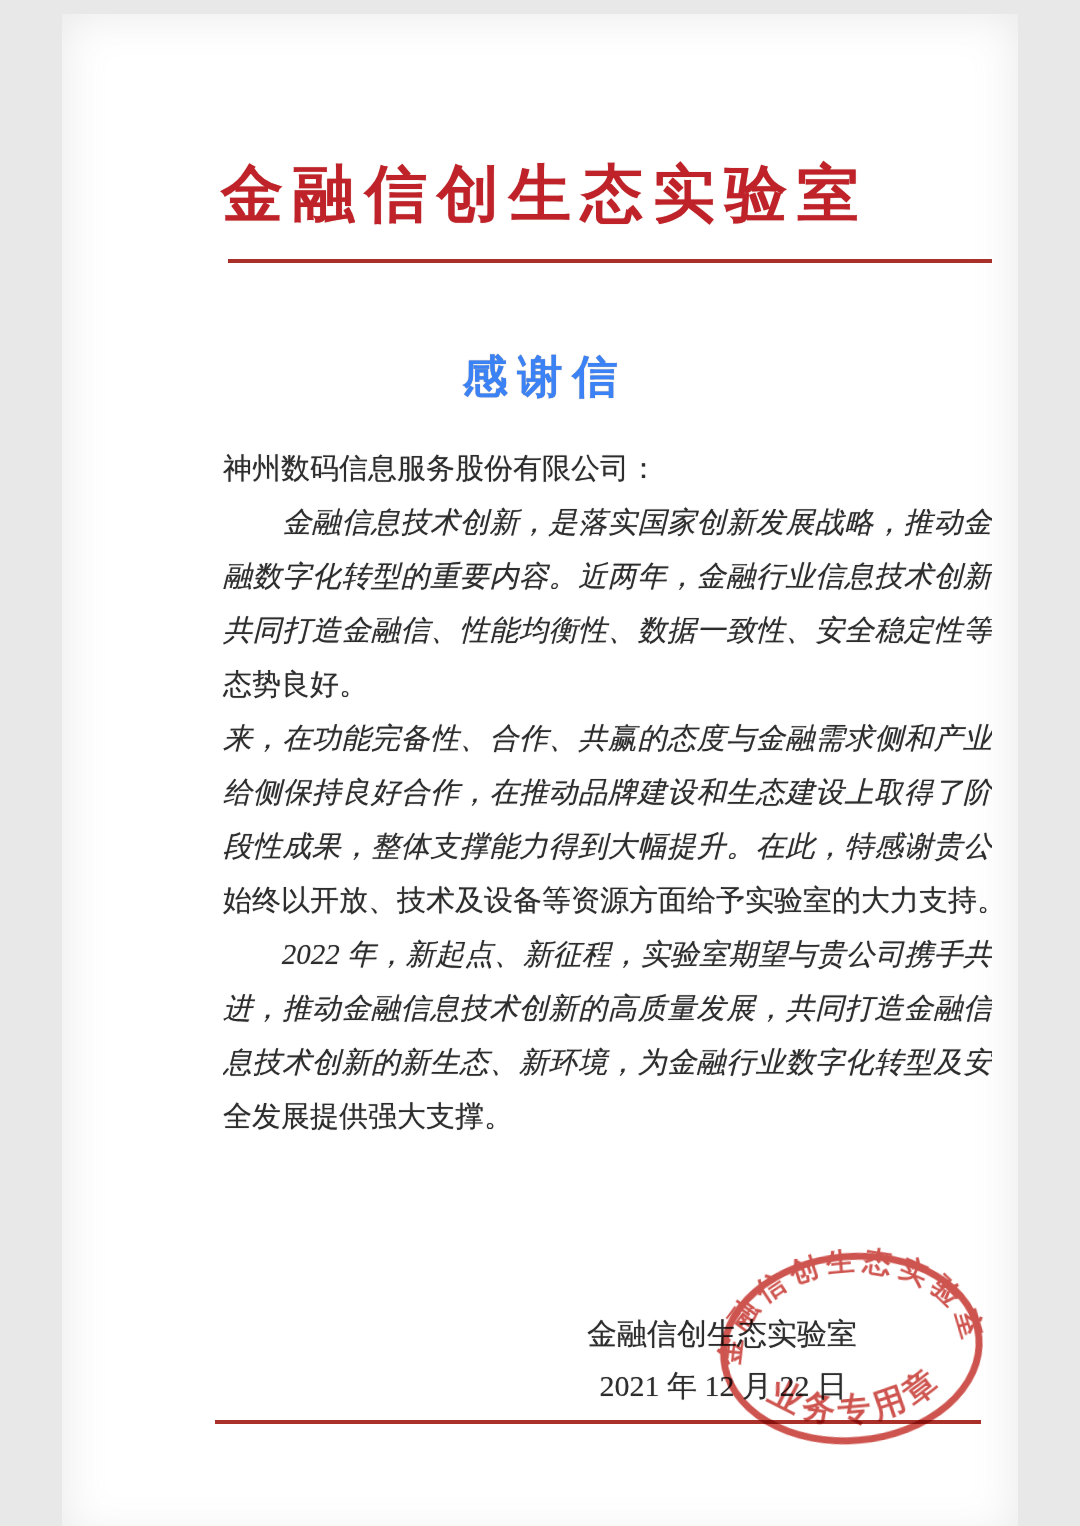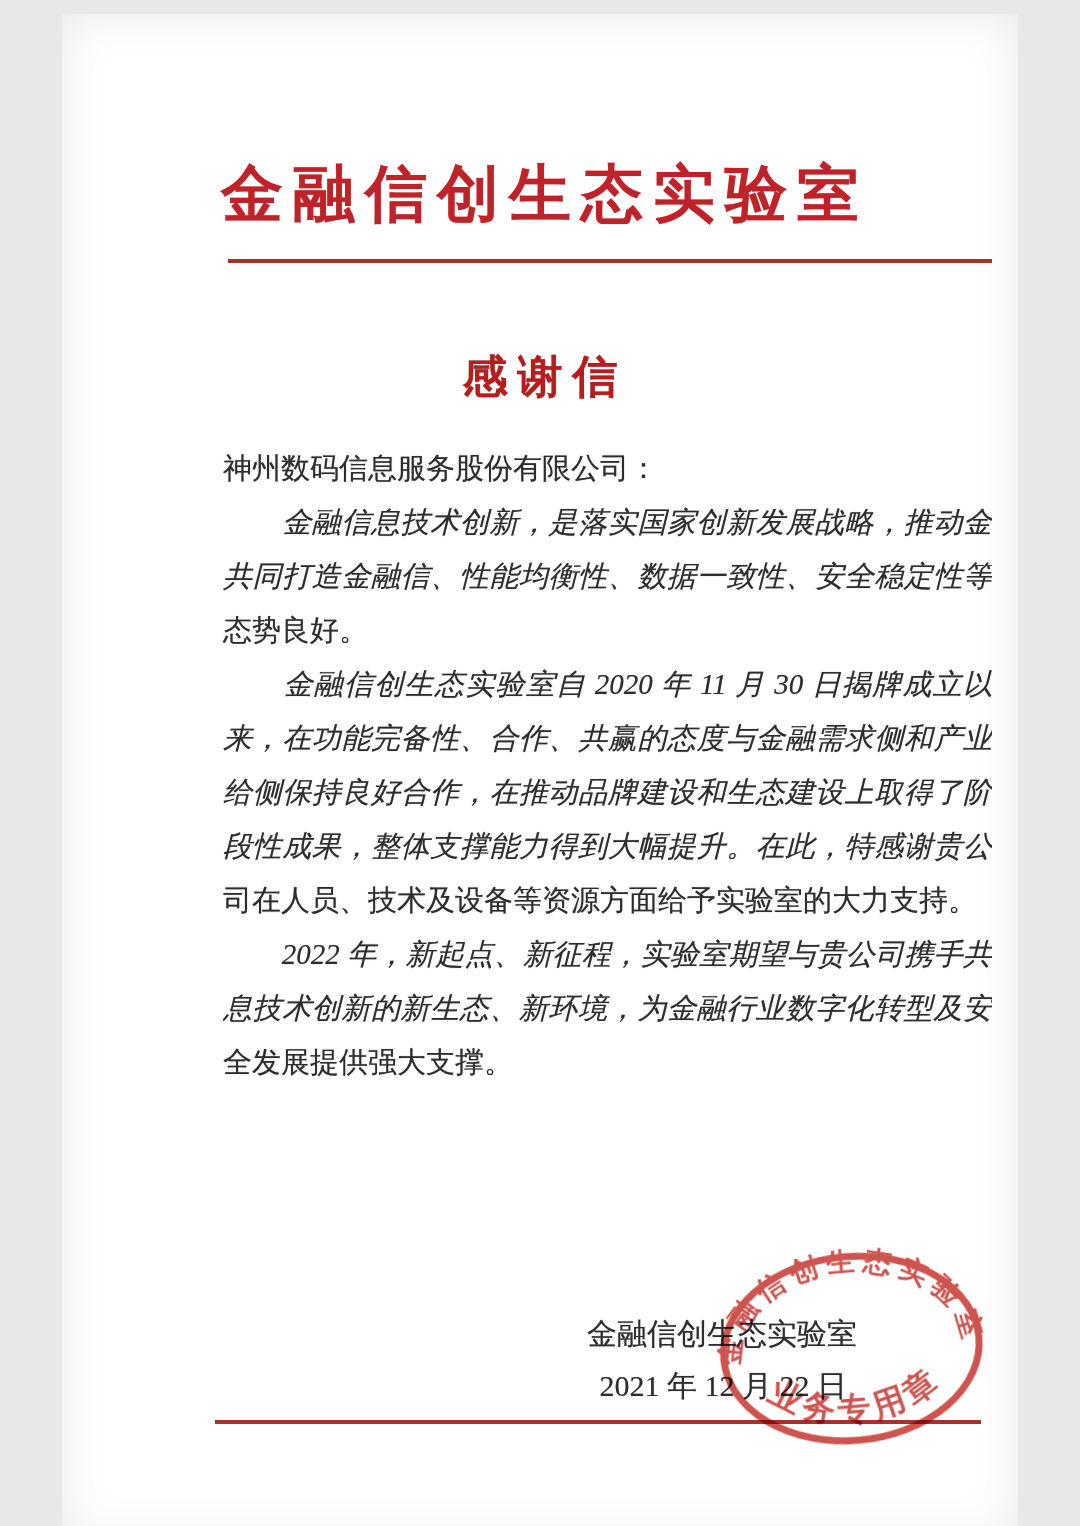--- a/index.html
+++ b/index.html
@@ -18,21 +18,21 @@
     box-sizing:border-box;color:var(--header-red,#bf2329);
     text-shadow:0 0 1px rgba(150,15,15,.45);white-space:nowrap;
   }
   .header-rule{
     position:absolute;top:245px;left:166px;width:764px;height:4px;
     background:var(--rule-red,#a93129);
   }
   .letter-title{
     position:absolute;top:337px;left:0;width:100%;margin:0;text-align:center;
     font-size:45px;font-weight:bold;letter-spacing:10px;padding-left:10px;
-    box-sizing:border-box;color:#b91c1c;line-height:52px;
+    box-sizing:border-box;color:#3b82f6;line-height:52px;
     text-shadow:0 0 1px rgba(25,25,25,.5);
   }
   .letter-body{
     position:absolute;top:427px;left:161px;width:769px;
     font-size:29px;text-shadow:0 0 1px rgba(35,35,35,.5);
   }
   .body-line{height:54px;line-height:54px;white-space:nowrap;}
   .body-line.justify{
     white-space:normal;text-align:justify;text-align-last:justify;overflow:hidden;font-style:italic;
   }
@@ -68,28 +68,29 @@
 
   <div class="org-header">金融信创生态实验室</div>
 
   <div class="header-rule"></div>
 
   <h1 class="letter-title">感谢信</h1>
 
   <div class="letter-body">
       <div class="body-line">神州数码信息服务股份有限公司：</div>
       <div class="body-line justify">　　金融信息技术创新，是落实国家创新发展战略，推动金</div>
+      <div class="body-line justify">融数字化转型的重要内容。近两年，金融行业信息技术创新</div>
       <div class="body-line justify">共同打造金融信、性能均衡性、数据一致性、安全稳定性等方</div>
       <div class="body-line">态势良好。</div>
-      <div class="body-line justify">　　金融信创生态实验室自 2020 年 11 月 30 日揭牌成立以</div>
       <div class="body-line justify">来，在功能完备性、合作、共赢的态度与金融需求侧和产业供</div>
       <div class="body-line justify">给侧保持良好合作，在推动品牌建设和生态建设上取得了阶</div>
       <div class="body-line justify">段性成果，整体支撑能力得到大幅提升。在此，特感谢贵公</div>
-      <div class="body-line">司在人员、技术及设备等资源方面给予实验室的大力支持。</div>
+      <div class="body-line">始终以开放、技术及设备等资源方面给予实验室的大力支持。</div>
       <div class="body-line justify">　　2022 年，新起点、新征程，实验室期望与贵公司携手共</div>
+      <div class="body-line justify">进，推动金融信息技术创新的高质量发展，共同打造金融信</div>
       <div class="body-line justify">息技术创新的新生态、新环境，为金融行业数字化转型及安</div>
       <div class="body-line">全发展提供强大支撑。</div>
     </div>
 
   <div class="signature">
     <div class="sig-org">金融信创生态实验室</div>
     <div class="sig-date">2021 年 12 月 22 日</div>
   </div>
 
   <div class="bottom-rule"></div>

